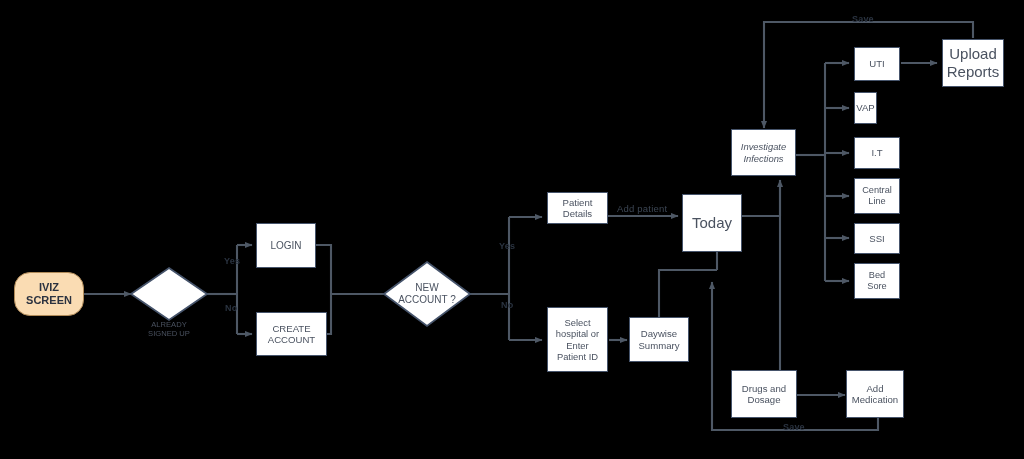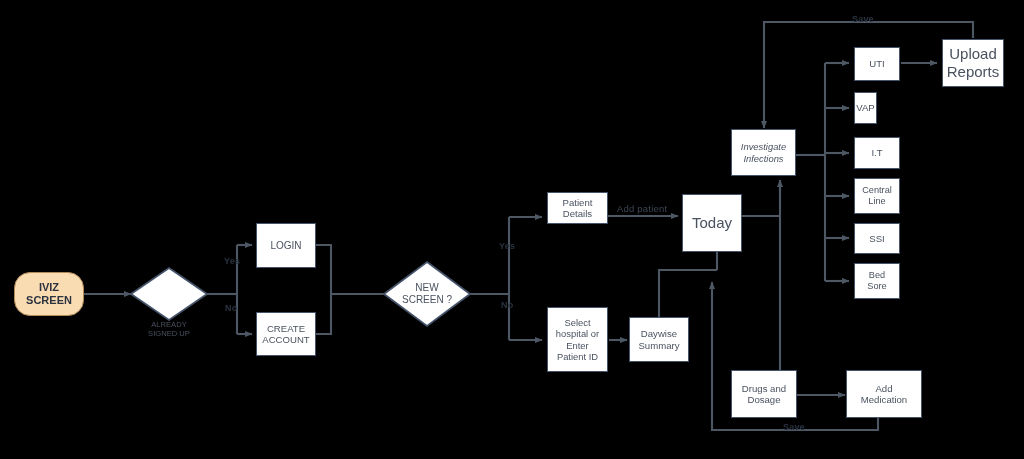--- a/index.html
+++ b/index.html
@@ -111,25 +111,25 @@
   </svg>
 
   <div class="node pill" style="left:14px;top:272px;width:70px;height:44px;font-size:11px;">IVIZ
 SCREEN</div>
 
   <div class="node diamond" style="left:131px;top:278px;width:76px;height:32px;font-size:7.6px;margin-top:36px;">ALREADY
 SIGNED UP</div>
 
   <div class="node" style="left:256px;top:223px;width:60px;height:45px;font-size:10px;">LOGIN</div>
 
-  <div class="node" style="left:256px;top:312px;width:60px;height:44px;font-size:9.6px;">CREATE
+  <div class="node" style="left:256px;top:312px;width:71px;height:44px;font-size:9.6px;">CREATE
 ACCOUNT</div>
 
   <div class="node diamond" style="left:389px;top:278px;width:76px;height:32px;font-size:10px;">NEW
-SCREEN ?</div>
+ACCOUNT ?</div>
 
   <div class="node" style="left:547px;top:192px;width:61px;height:32px;font-size:9.6px;">Patient
 Details</div>
 
   <div class="node" style="left:547px;top:307px;width:61px;height:65px;font-size:9.4px;">Select
 hospital or
 Enter
 Patient ID</div>
 
   <div class="node" style="left:629px;top:317px;width:60px;height:45px;font-size:9.6px;">Daywise
@@ -153,21 +153,21 @@
 
   <div class="node" style="left:854px;top:263px;width:46px;height:36px;font-size:9.2px;">Bed
 Sore</div>
 
   <div class="node" style="left:942px;top:39px;width:62px;height:48px;font-size:15px;">Upload
 Reports</div>
 
   <div class="node" style="left:731px;top:370px;width:66px;height:48px;font-size:9.6px;">Drugs and
 Dosage</div>
 
-  <div class="node" style="left:846px;top:370px;width:76px;height:48px;font-size:9.6px;">Add
+  <div class="node" style="left:846px;top:370px;width:58px;height:48px;font-size:9.6px;">Add
 Medication</div>
 
   <div class="edge-label" style="left:224px;top:256px;">Yes</div>
 
   <div class="edge-label" style="left:225px;top:303px;">No</div>
 
   <div class="edge-label" style="left:499px;top:241px;">Yes</div>
 
   <div class="edge-label" style="left:501px;top:300px;">No</div>
 

